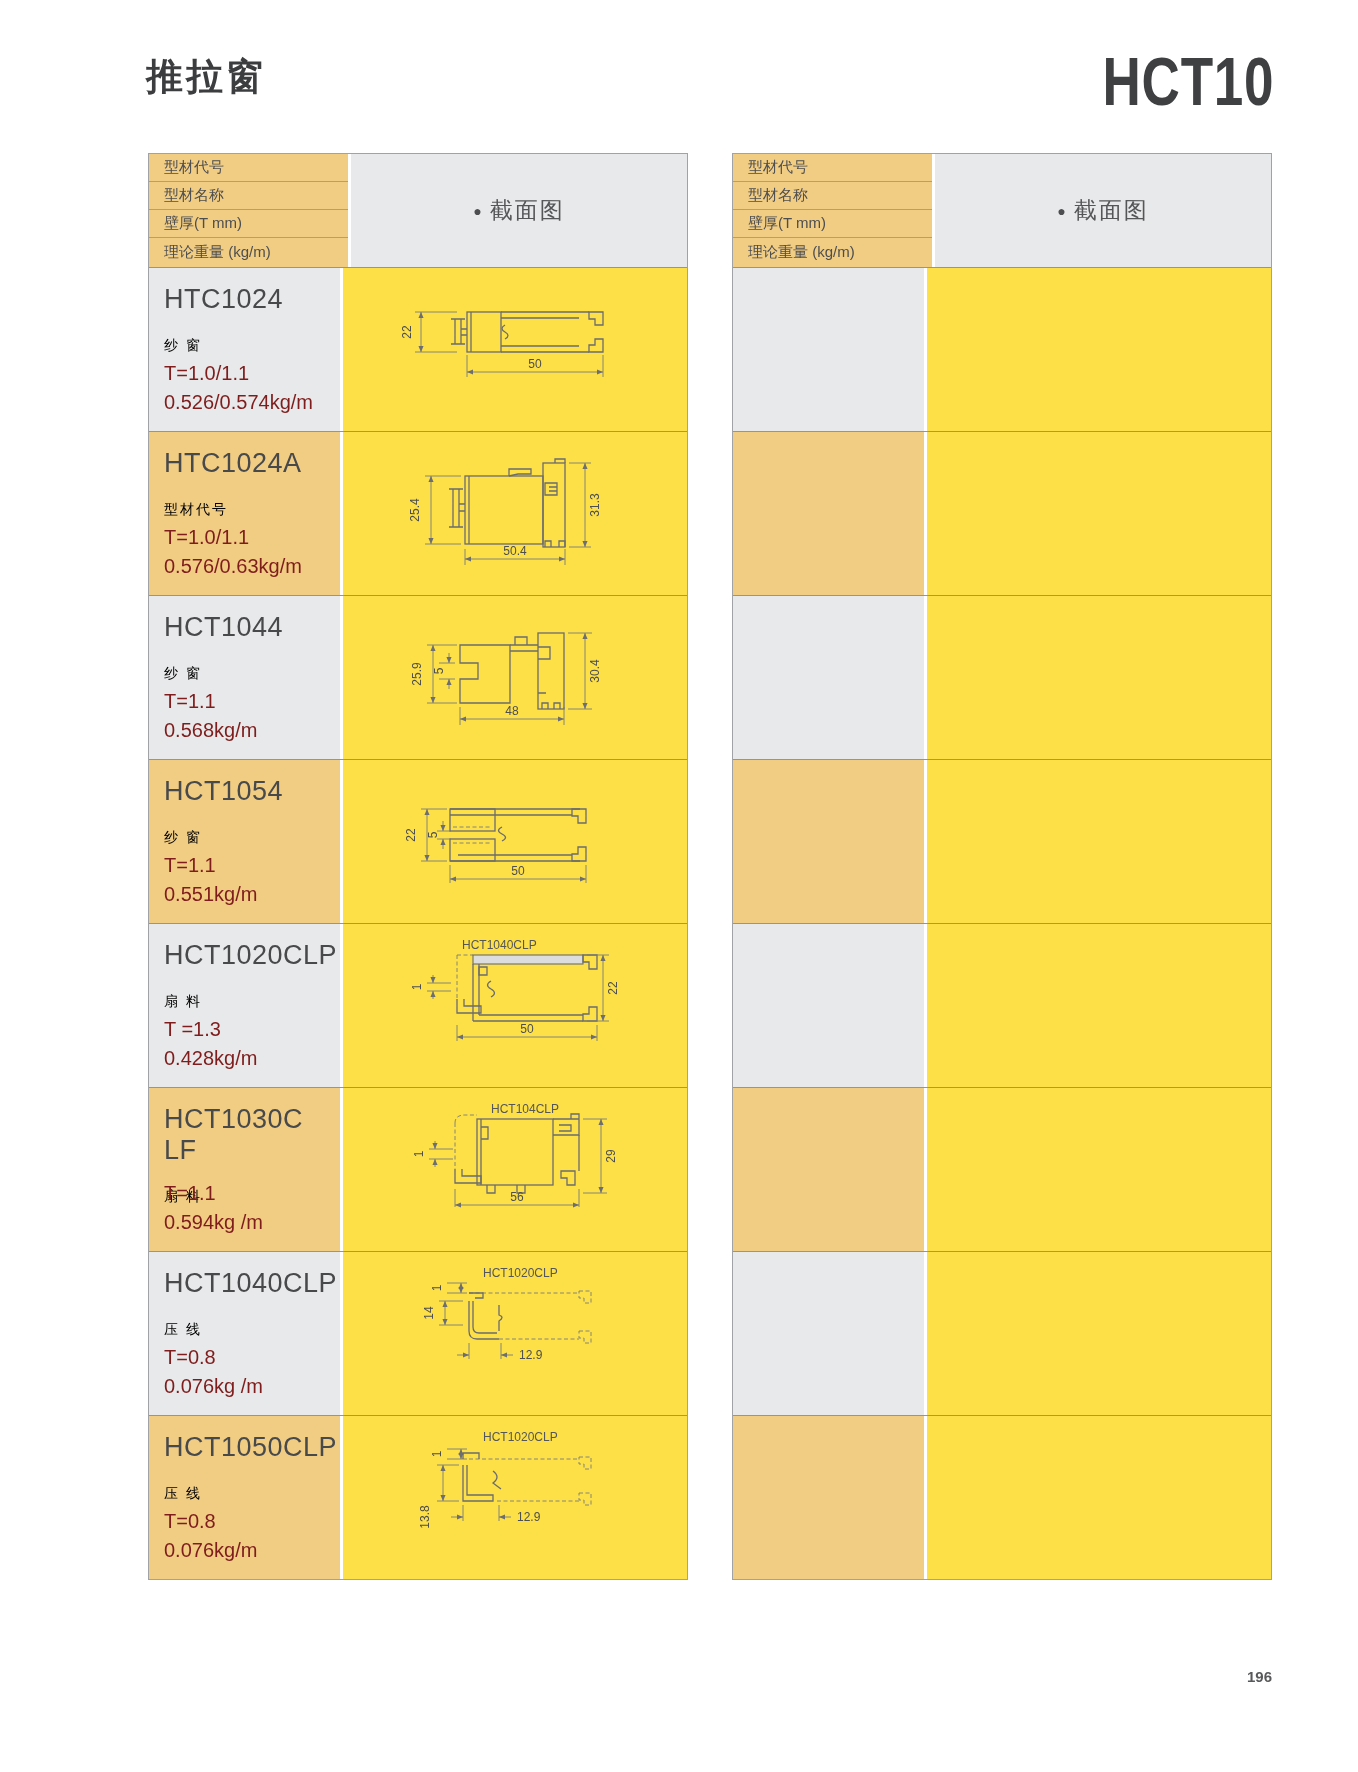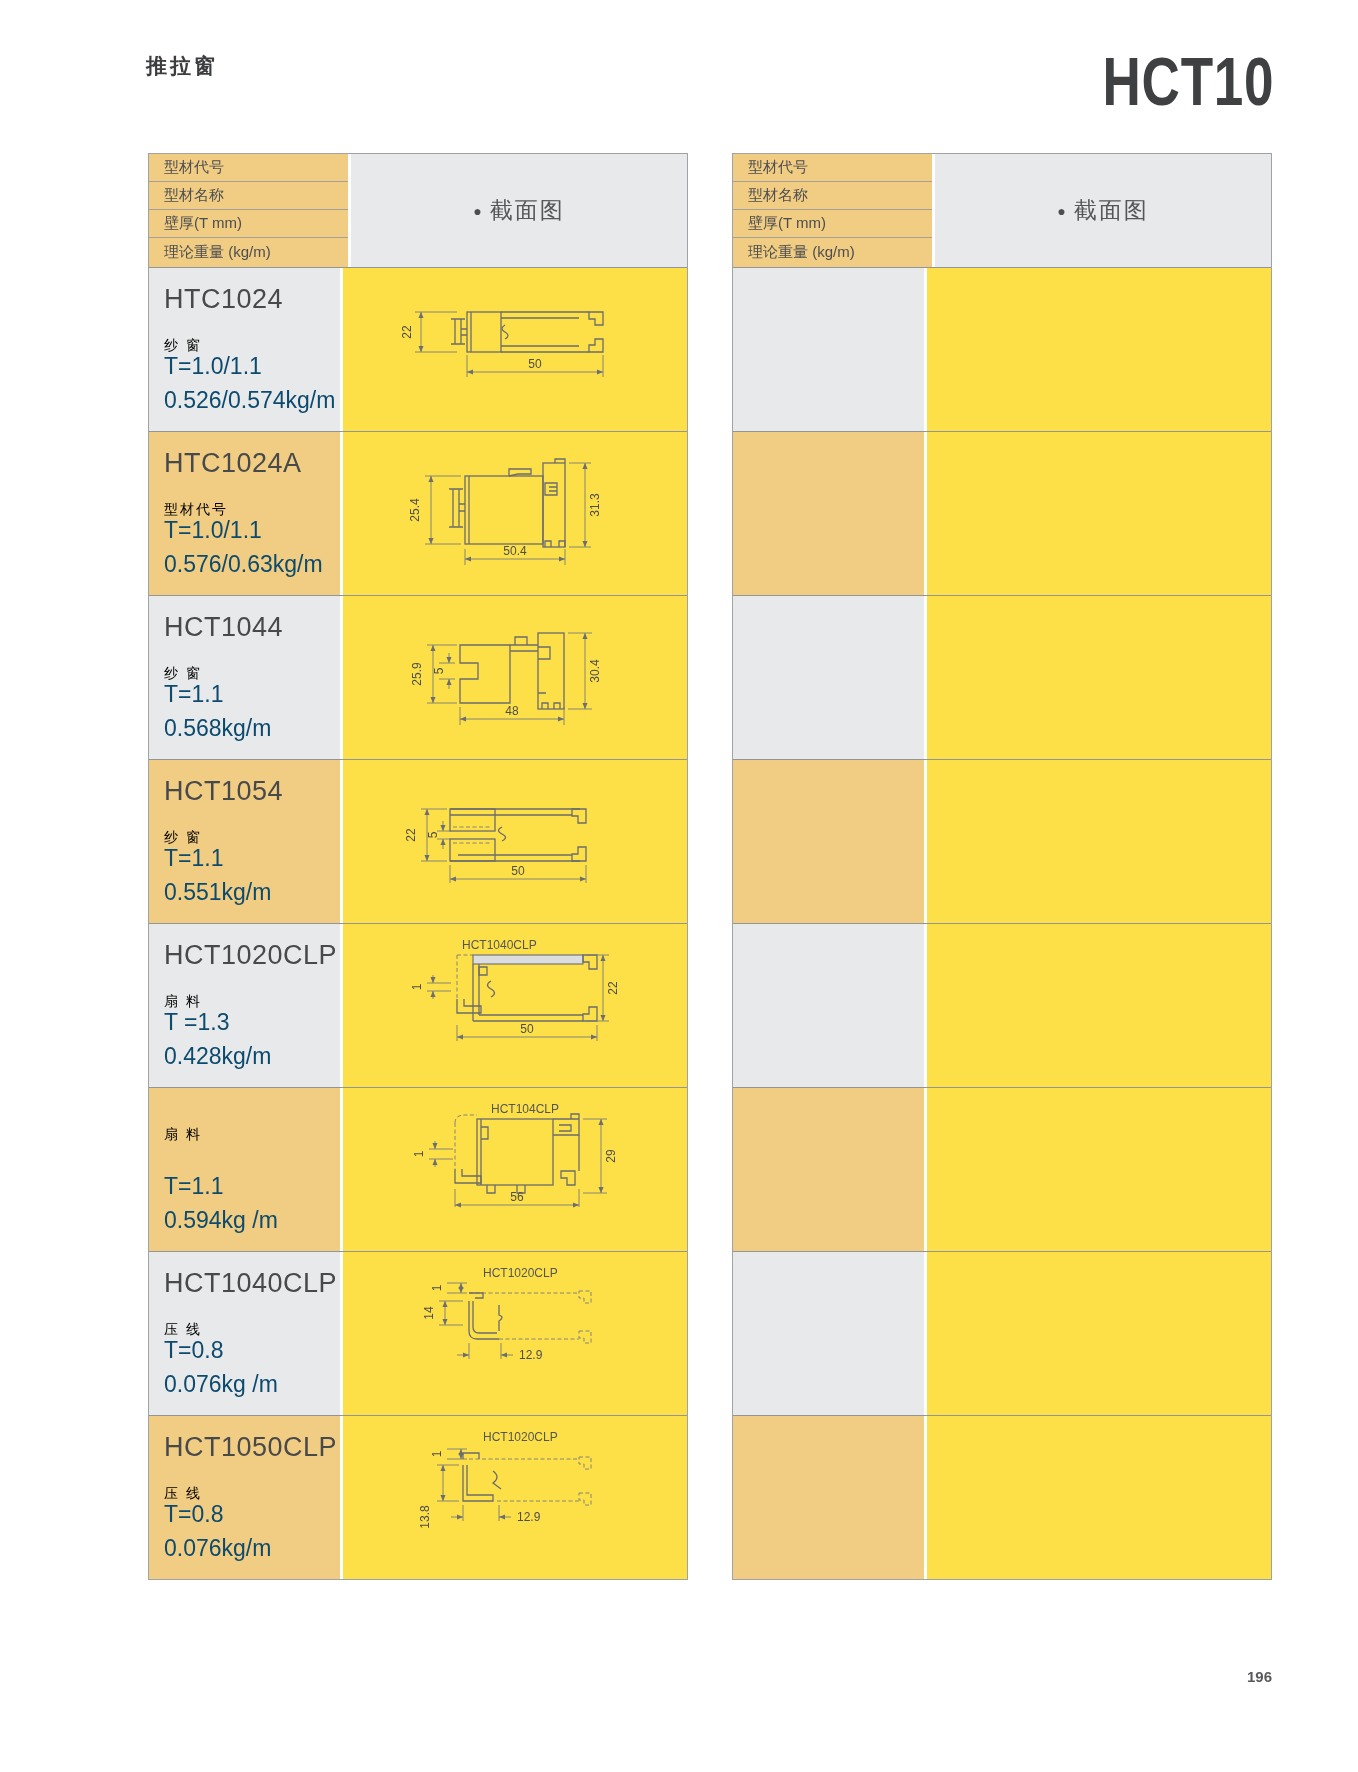--- a/index.html
+++ b/index.html
@@ -2,21 +2,21 @@
 <html><head>
 <meta charset="utf-8">
 <style>
   html,body{margin:0;padding:0;}
   body{
     width:1358px;height:1772px;position:relative;background:#ffffff;
     font-family:"Liberation Sans","DejaVu Sans",sans-serif;color:#4d4e50;
     overflow:hidden;
   }
   .cat-title{
-    position:absolute;left:146px;top:52px;font-size:21px;font-weight:600;
+    position:absolute;left:146px;top:52px;font-size:37px;font-weight:600;
     color:#3c3d3f;letter-spacing:3px;
   }
   .series-title{
     position:absolute;top:42px;right:84px;font-size:68px;font-weight:bold;
     color:#3f4042;transform:scaleX(0.78);transform-origin:100% 0;letter-spacing:1px;
   }
   .page-number{
     position:absolute;top:1668px;right:86px;font-size:15px;font-weight:bold;color:#58595b;
   }
   .ptable{
@@ -38,21 +38,21 @@
   .thead-section .bullet{font-size:14px;margin-right:6px;color:#4d4e50;}
   .drow{display:flex;height:163px;border-top:1.5px solid #939598;}
   .drow .lcell{
     width:194px;box-sizing:border-box;border-right:3px solid #ffffff;
     position:relative;padding:16px 10px 14px 15px;
   }
   .drow .lcell.gray{background:#e8e9ea;}
   .drow .lcell.tan{background:#f1cc83;}
   .code{font-size:27px;color:#48494b;letter-spacing:0.5px;}
   .pname{font-size:14px;color:#000000;margin-top:22px;letter-spacing:2px;}
-  .specs{position:absolute;left:15px;bottom:14px;font-size:23px;color:#0c4a6e;line-height:1.45;}
+  .specs{position:absolute;left:15px;bottom:14px;font-size:20px;color:#7f1d1d;line-height:1.45;}
   .drow .scell{flex:1;display:flex;align-items:center;justify-content:center;background:#fde047;}
   svg .pp{fill:none;stroke:#6b6c6e;stroke-width:1.3;}
   svg .pf{fill:#dcddde;stroke:#6b6c6e;stroke-width:1.1;}
   svg .dm{fill:none;stroke:#797a7c;stroke-width:0.9;}
   svg .dsh{stroke-dasharray:4 2.5;}
   svg .dtx{font-family:"Liberation Sans","DejaVu Sans",sans-serif;font-size:12px;fill:#4d4e50;}
   svg .cap{font-family:"Liberation Sans","DejaVu Sans",sans-serif;font-size:12px;fill:#555658;}
 </style>
 </head>
 <body>
@@ -257,20 +257,21 @@
         <text class="dtx" text-anchor="middle" transform="rotate(-90 252 55)" x="252" y="55">22</text>
         <path class="dm" d="M92,92 v16 M232,92 v16"></path>
         <line class="dm" x1="92" y1="104" x2="232" y2="104" marker-start="url(#a5)" marker-end="url(#a5)"></line>
         <text class="dtx" text-anchor="middle" x="162" y="100">50</text>
       </svg>
     </div>
   </div>
 
   <div class="drow">
     <div class="lcell tan">
+      <div class="code">HCT1030C LF</div>
       <div class="pname">扇 料</div>
       <div class="specs">
         <div>T=1.1</div>
         <div>0.594kg /m</div>
       </div>
     </div>
     <div class="scell">
       <svg width="300" height="145" viewBox="0 0 300 145">
         <defs>
             <marker id="a6" markerWidth="8" markerHeight="8" refX="7" refY="3" orient="auto-start-reverse">

